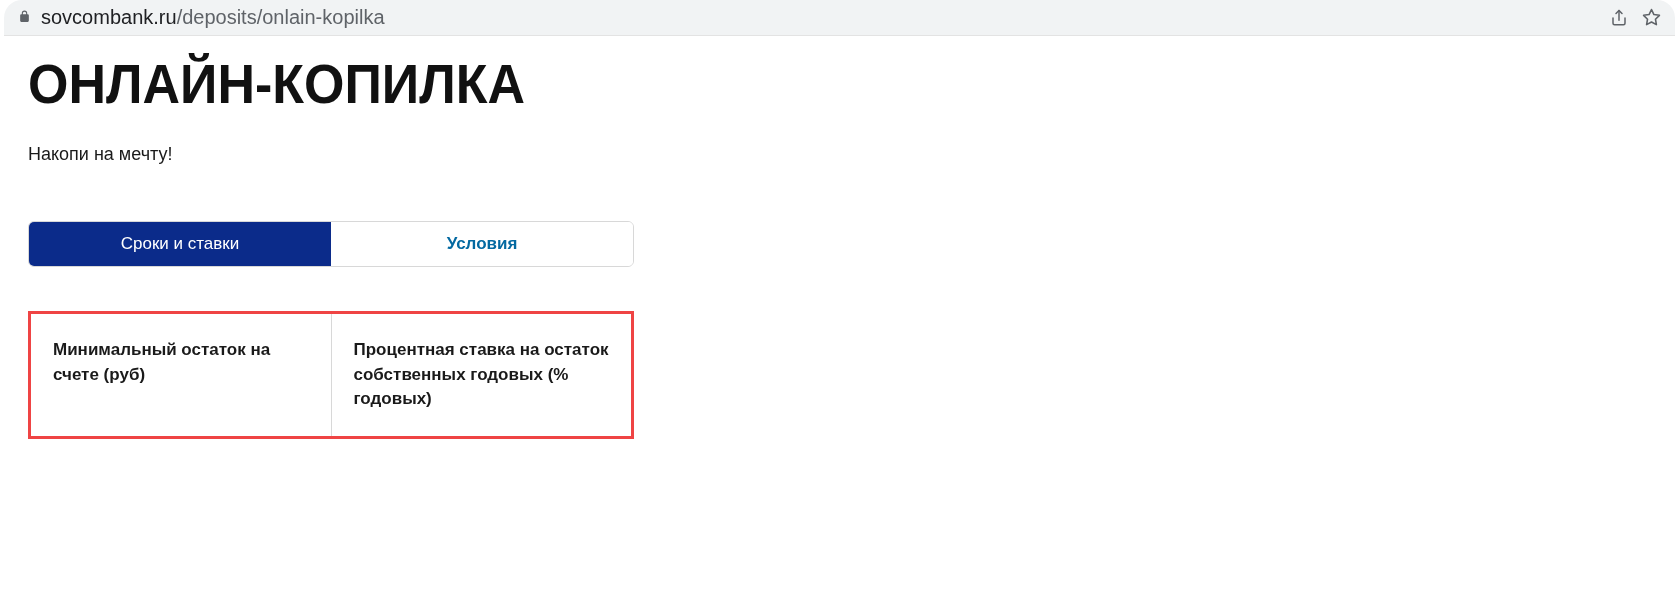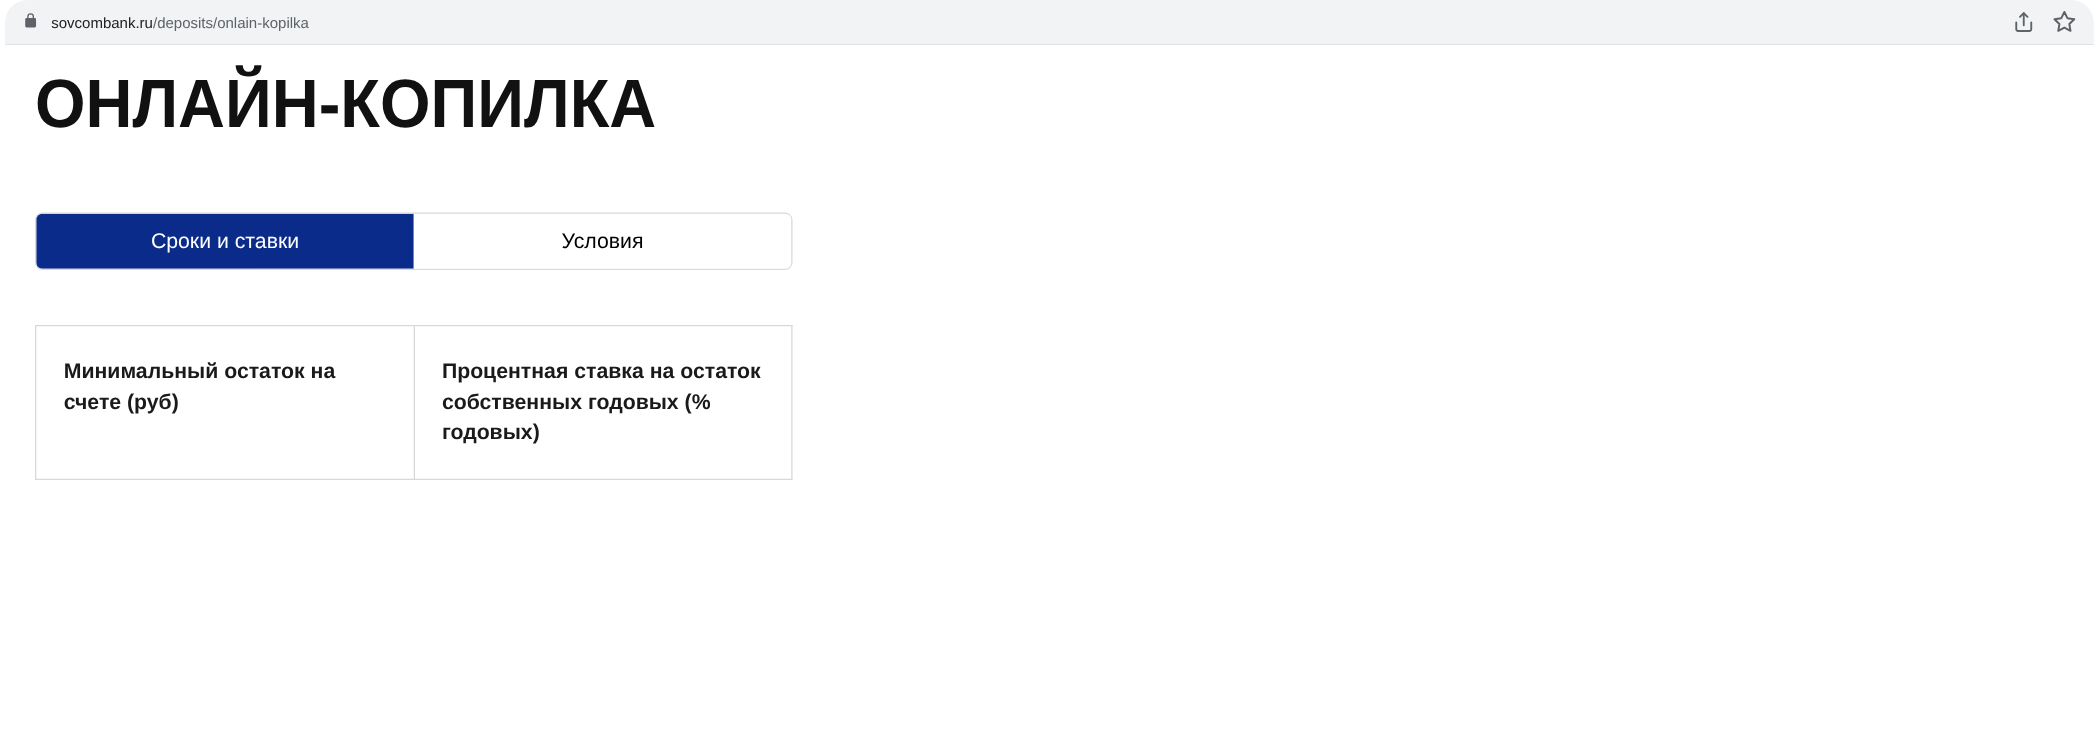--- a/index.html
+++ b/index.html
@@ -3,38 +3,38 @@
 <meta charset="utf-8">
 <style>
   * { box-sizing: border-box; margin: 0; padding: 0; }
   body { font-family: Arial, Helvetica, sans-serif; background: #fff; color: #1a1a1a; width: 1679px; }
   .address-bar {
     display: flex; align-items: center; background: #f1f3f4; height: 36px;
     padding: 0 14px; border-bottom: 1px solid #e3e3e3; border-radius: 18px 18px 0 0;
     margin: 0 4px;
   }
   .address-bar .lock { color: #5f6368; font-size: 13px; margin-right: 10px; }
-  .address-bar .url { color: #5f6368; font-size: 12px; flex: 1; }
+  .address-bar .url { color: #5f6368; font-size: 20px; flex: 1; }
   .address-bar .url .domain { color: #202124; }
   .address-bar .action-icon { color: #5f6368; margin-left: 14px; display: flex; align-items: center; }
   .content { padding: 0 28px; }
   .page-title {
     font-family: "Arial Black", Impact, sans-serif;
     font-weight: 900; font-size: 52px; letter-spacing: 0px;
     margin-top: 18px; color: #111; font-stretch: condensed;
     transform: scaleY(1.05);
   }
   .subtitle { font-size: 18px; margin-top: 30px; color: #1a1a1a; }
   .tabs { display: flex; margin-top: 56px; width: 606px; border: 1px solid #d8d8d8; border-radius: 6px; overflow: hidden; }
   .tab {
     flex: 1; text-align: center; padding: 12px 0; font-size: 17px; cursor: pointer;
-    background: #fff; color: #000000;
+    background: #fff; color: #0369a1; font-weight: bold;
   }
   .tab.active { background: #0b2b8a; color: #fff; font-weight: 500; }
-  .rates-table { margin-top: 44px; width: 606px; border: 1px solid #ef4444; border-collapse: collapse; }
+  .rates-table { margin-top: 44px; width: 606px; border: 3px solid #ef4444; border-collapse: collapse; }
   .rates-table th, .rates-table td {
     border: 1px solid #d8d8d8; padding: 24px 22px; text-align: left; font-size: 17px; vertical-align: top;
   }
   .rates-table th { font-weight: 700; line-height: 1.45; background: #fff; }
   .rates-table td { font-weight: 400; }
   .col-a { width: 50%; }
   .col-b { width: 50%; }
 </style>
 </head>
 <body>
@@ -57,20 +57,21 @@
   </span>
   <span class="action-icon">
     <svg width="19" height="19" viewBox="0 0 24 24" fill="none" stroke="#5f6368" stroke-width="2" stroke-linecap="round" stroke-linejoin="round">
         <polygon points="12 2 15.09 8.26 22 9.27 17 14.14 18.18 21.02 12 17.77 5.82 21.02 7 14.14 2 9.27 8.91 8.26 12 2"></polygon>
       </svg>
   </span>
 </div>
 
 <div class="content">
   <h1 class="page-title">ОНЛАЙН-КОПИЛКА</h1>
+  <p class="subtitle">Накопи на мечту!</p>
 
   <div class="tabs">
     <div class="tab active">Сроки и ставки</div>
     <div class="tab">Условия</div>
   </div>
 
   <table class="rates-table">
     <thead>
       <tr>
         <th class="col-a">Минимальный остаток на счете (руб)</th>

